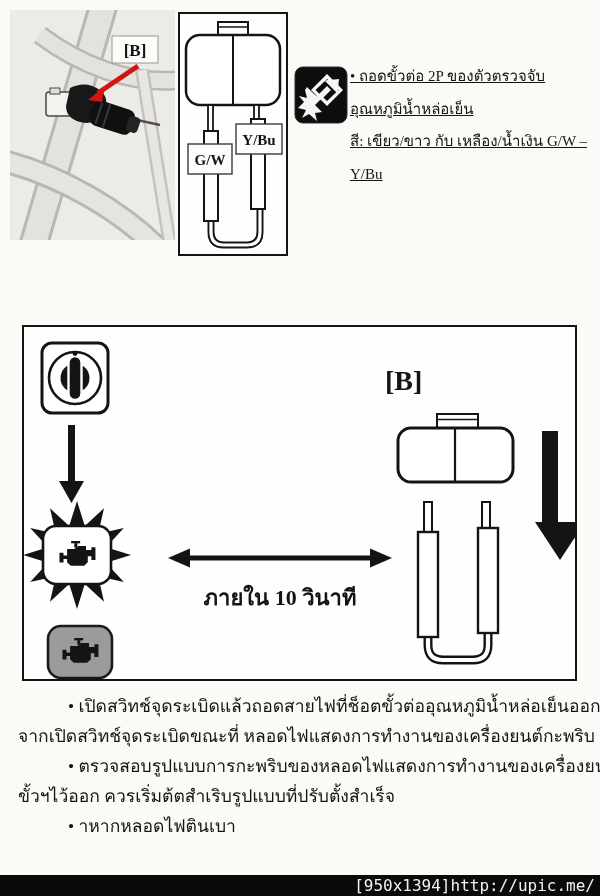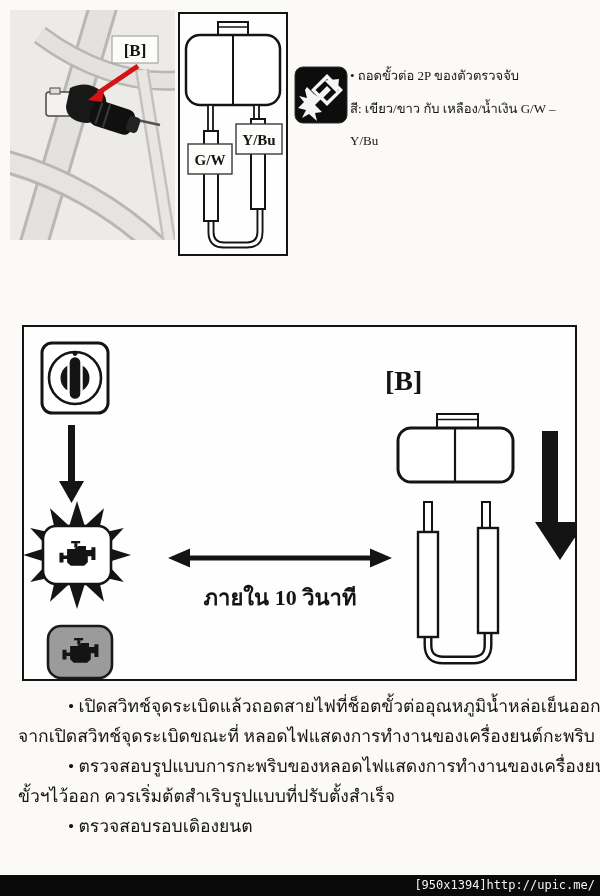--- a/index.html
+++ b/index.html
@@ -13,38 +13,38 @@
   
   .photo{left:10px;top:10px;width:165px;height:230px;}
   
   .wirebox{
     left:178px;top:12px;width:106px;height:240px;
     background:#fefefe;border:2px solid #141414;
   }
   
   .toolicon{left:294px;top:66px;width:54px;height:58px;}
   
-  .topnotes{left:350px;top:60px;width:248px;font-size:13px;line-height:32.5px;}
+  .topnotes{left:350px;top:60px;width:248px;font-size:15px;line-height:32.5px;text-decoration:underline;}
   .topnotes div{white-space:nowrap;}
   
   .procbox{
     left:22px;top:325px;width:551px;height:352px;
     background:#fefefe;border:2.5px solid #141414;
   }
   
   .bottomnotes{left:18px;top:691px;width:566px;font-size:17.5px;line-height:30px;}
   .bottomnotes div{white-space:nowrap;height:30px;}
   .ind-bullet{padding-left:50px;}
   .ind-none{padding-left:0;}
   .ind-deep{padding-left:80px;}
   
   .wmbar{
     left:0;top:875px;width:600px;height:21px;background:#0a0a0a;
     color:#f2f2f2;font-family:"DejaVu Sans Mono","Liberation Mono",monospace;
-    font-size:12px;line-height:21px;text-align:right;padding-right:5px;
+    font-size:16px;line-height:21px;text-align:right;padding-right:5px;
     box-sizing:border-box;letter-spacing:0px;
   }
   svg{display:block;}
   svg text{font-family:"Liberation Serif","DejaVu Serif",serif;}
 </style>
 </head>
 <body>
 
 <svg width="0" height="0" style="position:absolute">
   <defs>
@@ -135,20 +135,21 @@
   <polygon points="33,13 44.5,24 33,35 21.5,24" fill="#0d0d0d"></polygon>
   <g>
     <line x1="25" y1="32" x2="35" y2="22" stroke="#f5f5f5" stroke-width="5.5"></line>
     <polygon points="30.5,14.5 45,13 43.5,27.5" fill="#f5f5f5"></polygon>
   </g>
   <polygon fill="#f5f5f5" points="13,21 20,28 27,33 21,39 28,46 21,47 23,55 15,48 8,52 12,44 4,42 10,36 5,30 13,32 11,24"></polygon>
 </svg>
 
 <div class="abs topnotes">
   <div>• ถอดขั้วต่อ 2P ของตัวตรวจจับ</div>
+  <div>อุณหภูมิน้ำหล่อเย็น</div>
   <div>สี: เขียว/ขาว กับ เหลือง/น้ำเงิน G/W –</div>
   <div>Y/Bu</div>
 </div>
 
 <div class="abs procbox">
   <svg width="551" height="352" viewBox="0 0 551 352">
 
     <g>
       <rect x="18" y="16" width="66" height="70" rx="10" fill="#fff" stroke="#141414" stroke-width="3"></rect>
       <circle cx="51" cy="51" r="26" fill="none" stroke="#141414" stroke-width="2.6"></circle>
@@ -203,18 +204,18 @@
       <polygon points="511,195 561,195 536,233" fill="#141414"></polygon>
     </g>
   </svg>
 </div>
 
 <div class="abs bottomnotes">
   <div class="ind-bullet">• เปิดสวิทช์จุดระเบิดแล้วถอดสายไฟที่ช็อตขั้วต่ออุณหภูมิน้ำหล่อเย็นออก ภายใน 10 วินาที หลัง</div>
   <div class="ind-none">จากเปิดสวิทช์จุดระเบิดขณะที่ หลอดไฟแสดงการทำงานของเครื่องยนต์กะพริบ ถ้ารีเซ็ตสำเร็จ</div>
   <div class="ind-bullet">• ตรวจสอบรูปแบบการกะพริบของหลอดไฟแสดงการทำงานของเครื่องยนต์หลังจากดึงสายที่ช็อต</div>
   <div class="ind-none">ขั้วฯไว้ออก ควรเริ่มต้ตสำเริบรูปแบบที่ปรับตั้งสำเร็จ</div>
-  <div class="ind-bullet">• ตรวจสอบรอบเดิองยนต</div>
+  <div class="ind-bullet">• าหากหลอดไฟตินเบา</div>
 </div>
 
 <div class="abs wmbar">
   <span>[950x1394]http://upic.me/</span>
 </div>
 
 </body></html>

